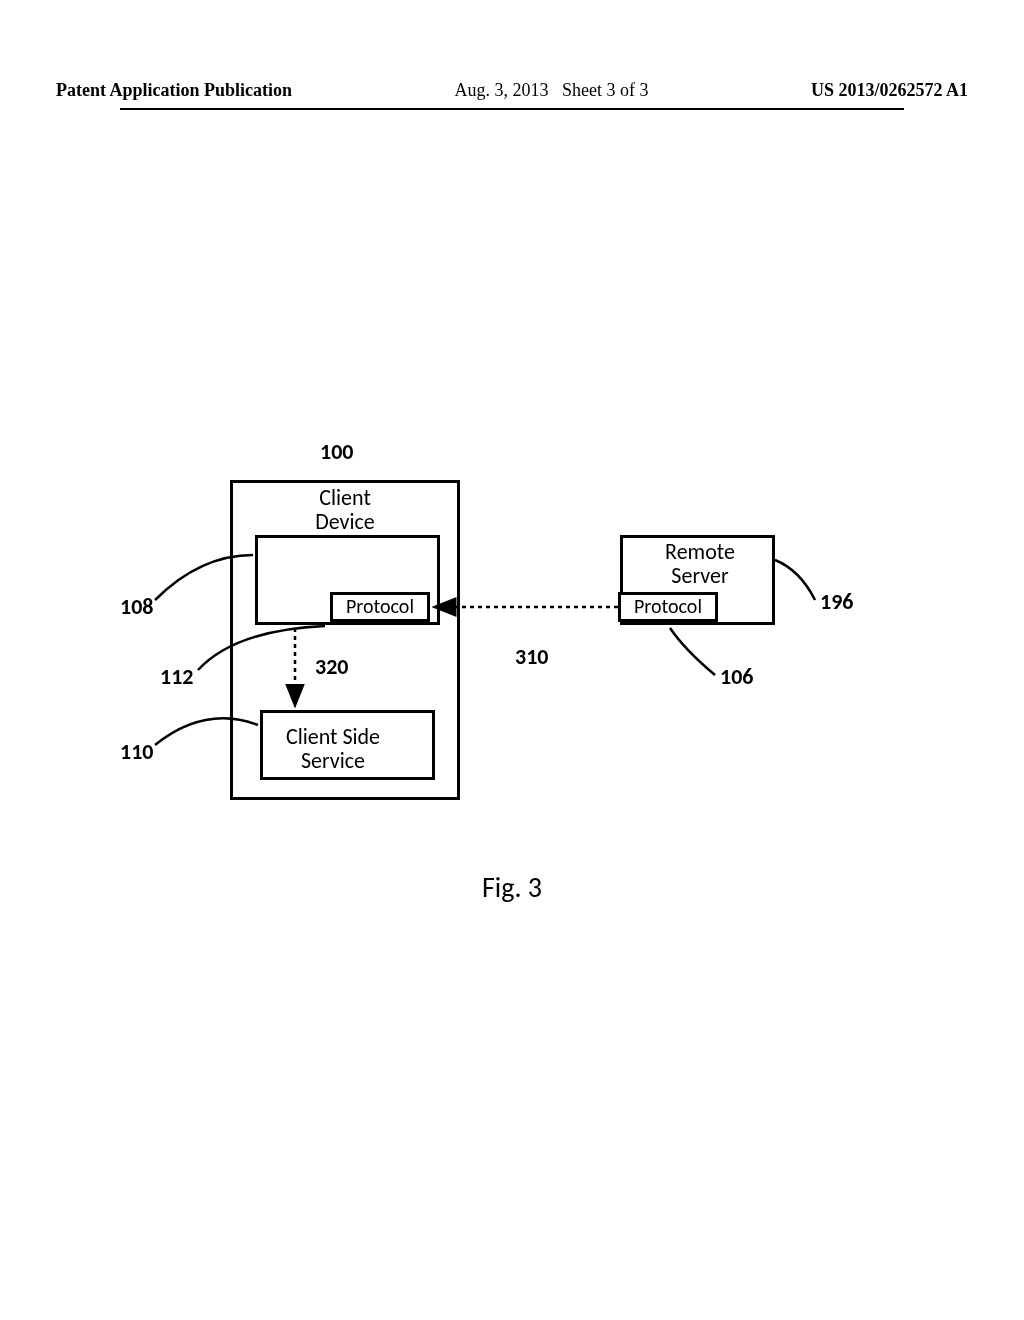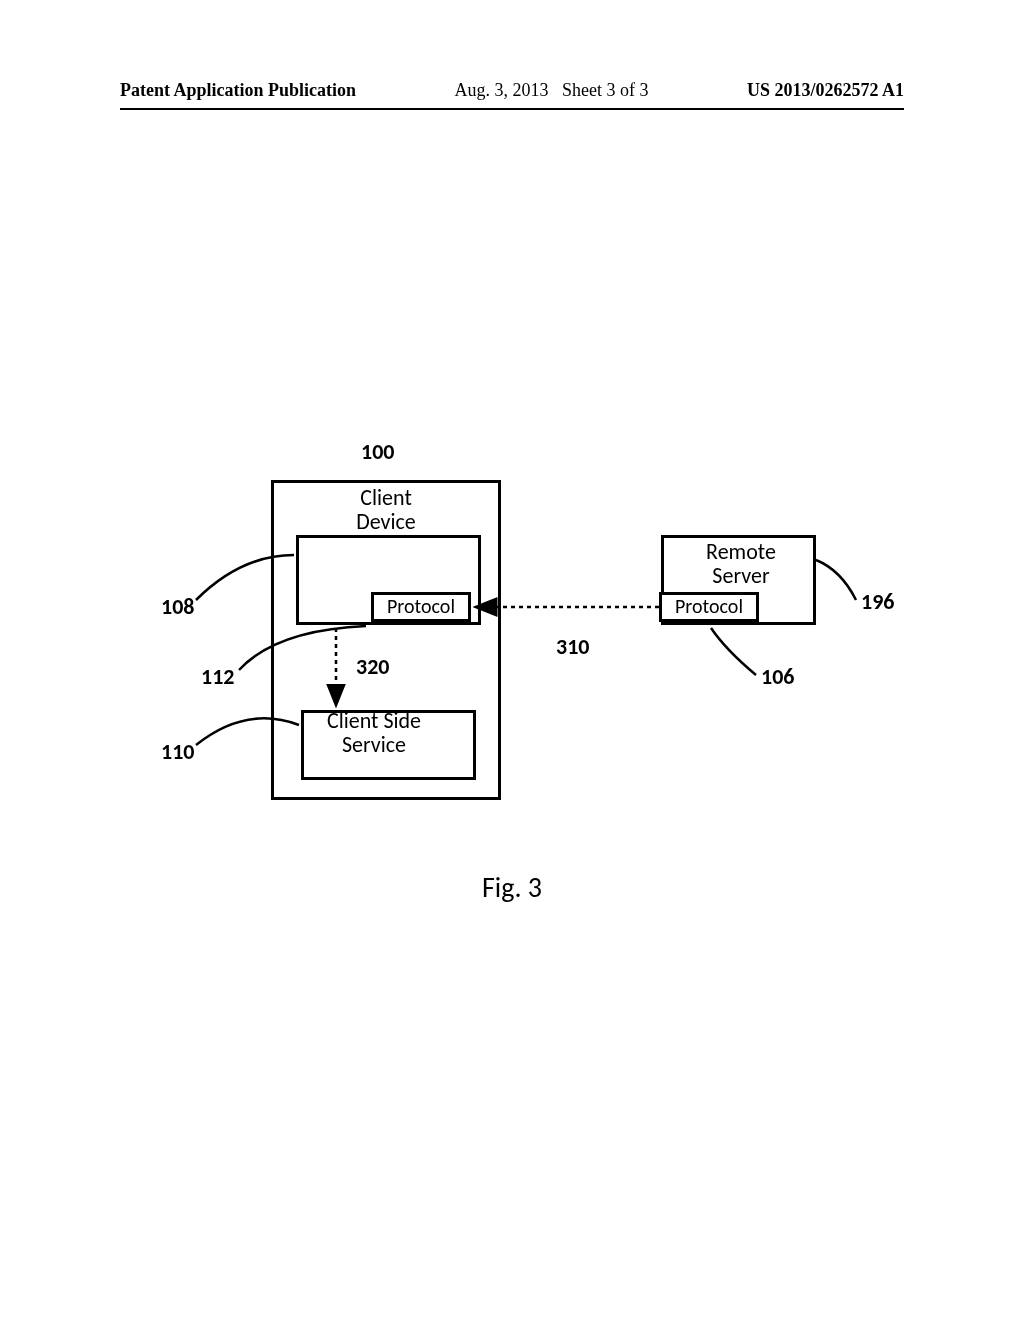--- a/index.html
+++ b/index.html
@@ -9,21 +9,21 @@
     background: #fff;
     font-family: "Times New Roman", Times, serif;
     position: relative;
     color: #000;
   }
   .header {
     position: absolute;
     top: 80px;
     left: 0;
     width: 100%;
-    padding: 0 120px;
+    padding: 0 56px;
     display: flex;
     justify-content: space-between;
     align-items: flex-start;
     font-size: 18px;
   }
   .header .pub { font-weight: bold; }
   .header .mid { white-space: pre; }
   .header .num { font-weight: bold; }
   .hr {
     position: absolute;
@@ -32,21 +32,20 @@
     right: 120px;
     border-top: 2px solid #000;
   }
 
   .diagram {
     position: absolute;
     top: 440px;
     left: 120px;
     width: 784px;
     height: 500px;
-    margin-left: 41px;
   }
 
   .label {
     position: absolute;
     font-family: Calibri, Arial, sans-serif;
     font-size: 22px;
     line-height: 1.1;
     text-align: center;
     white-space: pre;
   }
@@ -105,38 +104,38 @@
   <div class="box client-device"></div>
   <div class="label" style="top:46px; left:170px; width:110px;">Client
 Device</div>
 
   <div class="box resident-app"></div>
 
   <div class="box protocol-left"></div>
   <div class="label" style="top:155px; left:210px; width:100px; font-size:20px;">Protocol</div>
 
   <div class="box css-box"></div>
-  <div class="label" style="top:269px; left:140px; width:146px;">Client Side
+  <div class="label" style="top:285px; left:140px; width:146px;">Client Side
 Service</div>
 
   <div class="box remote-server"></div>
   <div class="label" style="top:100px; left:520px; width:120px;">Remote
 Server</div>
 
   <div class="box protocol-right"></div>
   <div class="label" style="top:155px; left:498px; width:100px; font-size:20px;">Protocol</div>
 
   <div class="label bold" style="top:155px; left:0px;">108</div>
   <div class="label bold" style="top:225px; left:40px;">112</div>
   <div class="label bold" style="top:300px; left:0px;">110</div>
 
   <div class="label bold" style="top:150px; left:700px;">196</div>
   <div class="label bold" style="top:225px; left:600px;">106</div>
 
-  <div class="label bold" style="top:195px; left:395px;text-align:right;">310</div>
+  <div class="label bold" style="top:205px; left:395px;text-align:right;">310</div>
   <div class="label bold" style="top:215px; left:195px;">320</div>
 
   <svg class="overlay" viewBox="0 0 784 500">
     <defs>
       <marker id="arrowhead" markerWidth="10" markerHeight="8" refX="9" refY="4" orient="auto">
         <polygon points="0 0, 10 4, 0 8" fill="#000"></polygon>
       </marker>
     </defs>
 
     <line x1="498" y1="167" x2="314" y2="167" stroke="#000" stroke-width="2.5" stroke-dasharray="4 4" marker-end="url(#arrowhead)"></line>

